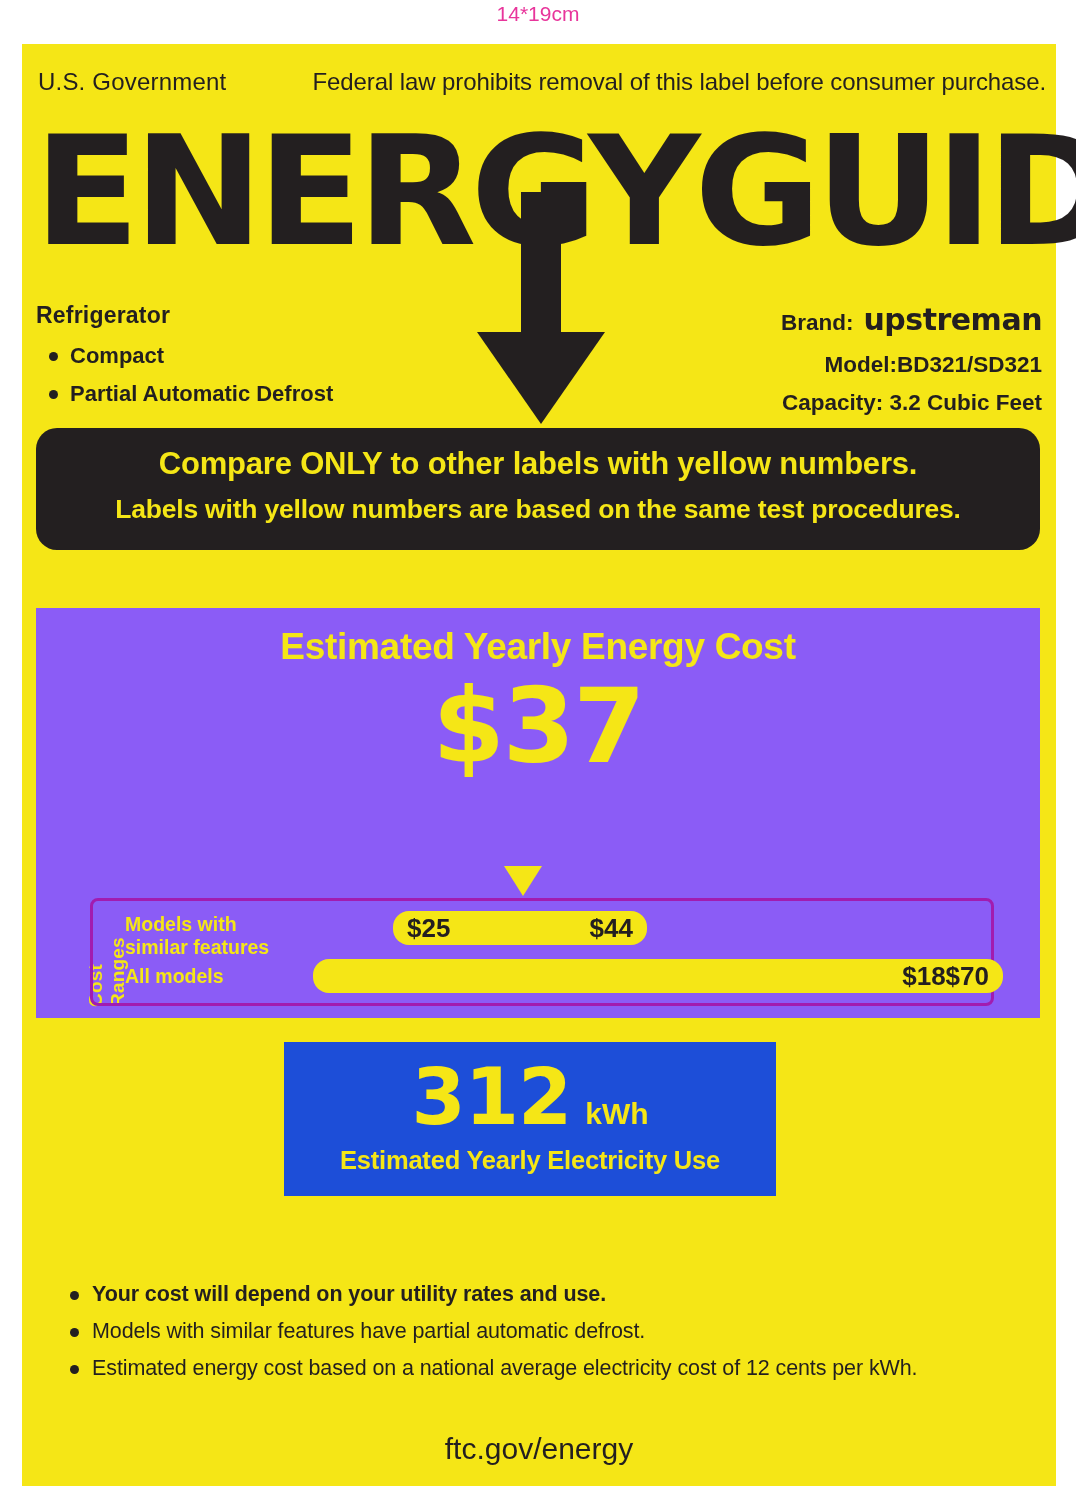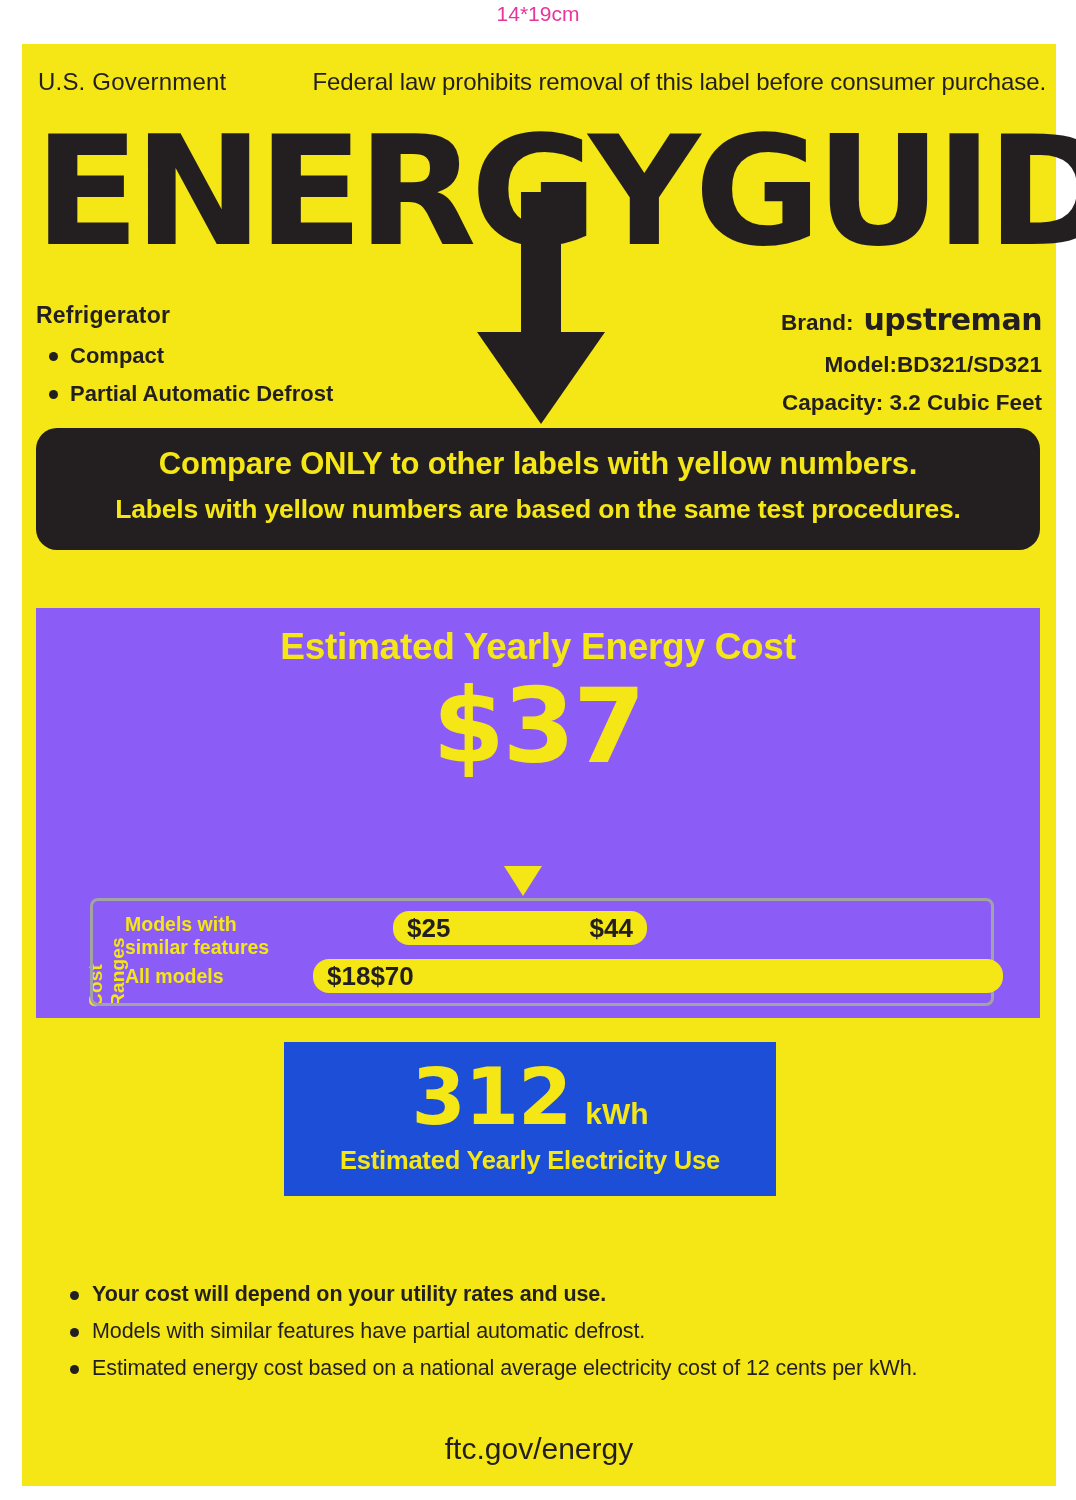--- a/index.html
+++ b/index.html
@@ -220,21 +220,21 @@
     border-right: 19px solid transparent;
     border-top: 30px solid #f5e616;
   }
 
   .ranges-box {
     position: absolute;
     left: 54px;
     top: 290px;
     width: 904px;
     height: 108px;
-    border: 3px solid #a3a3a3;
+    border: 3px solid #a21caf;
     border-radius: 8px;
     box-sizing: border-box;
   }
   .cost-ranges-label {
     position: absolute;
     left: 16px;
     top: 288px;
     width: 110px;
     height: 112px;
     color: #f5e616;
@@ -274,21 +274,21 @@
     left: 300px;
     top: 10px;
     width: 254px;
     justify-content: space-between;
     padding: 0 14px;
   }
   .bar-all {
     left: 220px;
     top: 58px;
     width: 690px;
-    justify-content: flex-start;
+    justify-content: flex-end;
     padding: 6px 14px;
   }
 
   
   .kwh-box {
     position: absolute;
     top: 998px;
     left: 262px;
     width: 492px;
     height: 154px;

